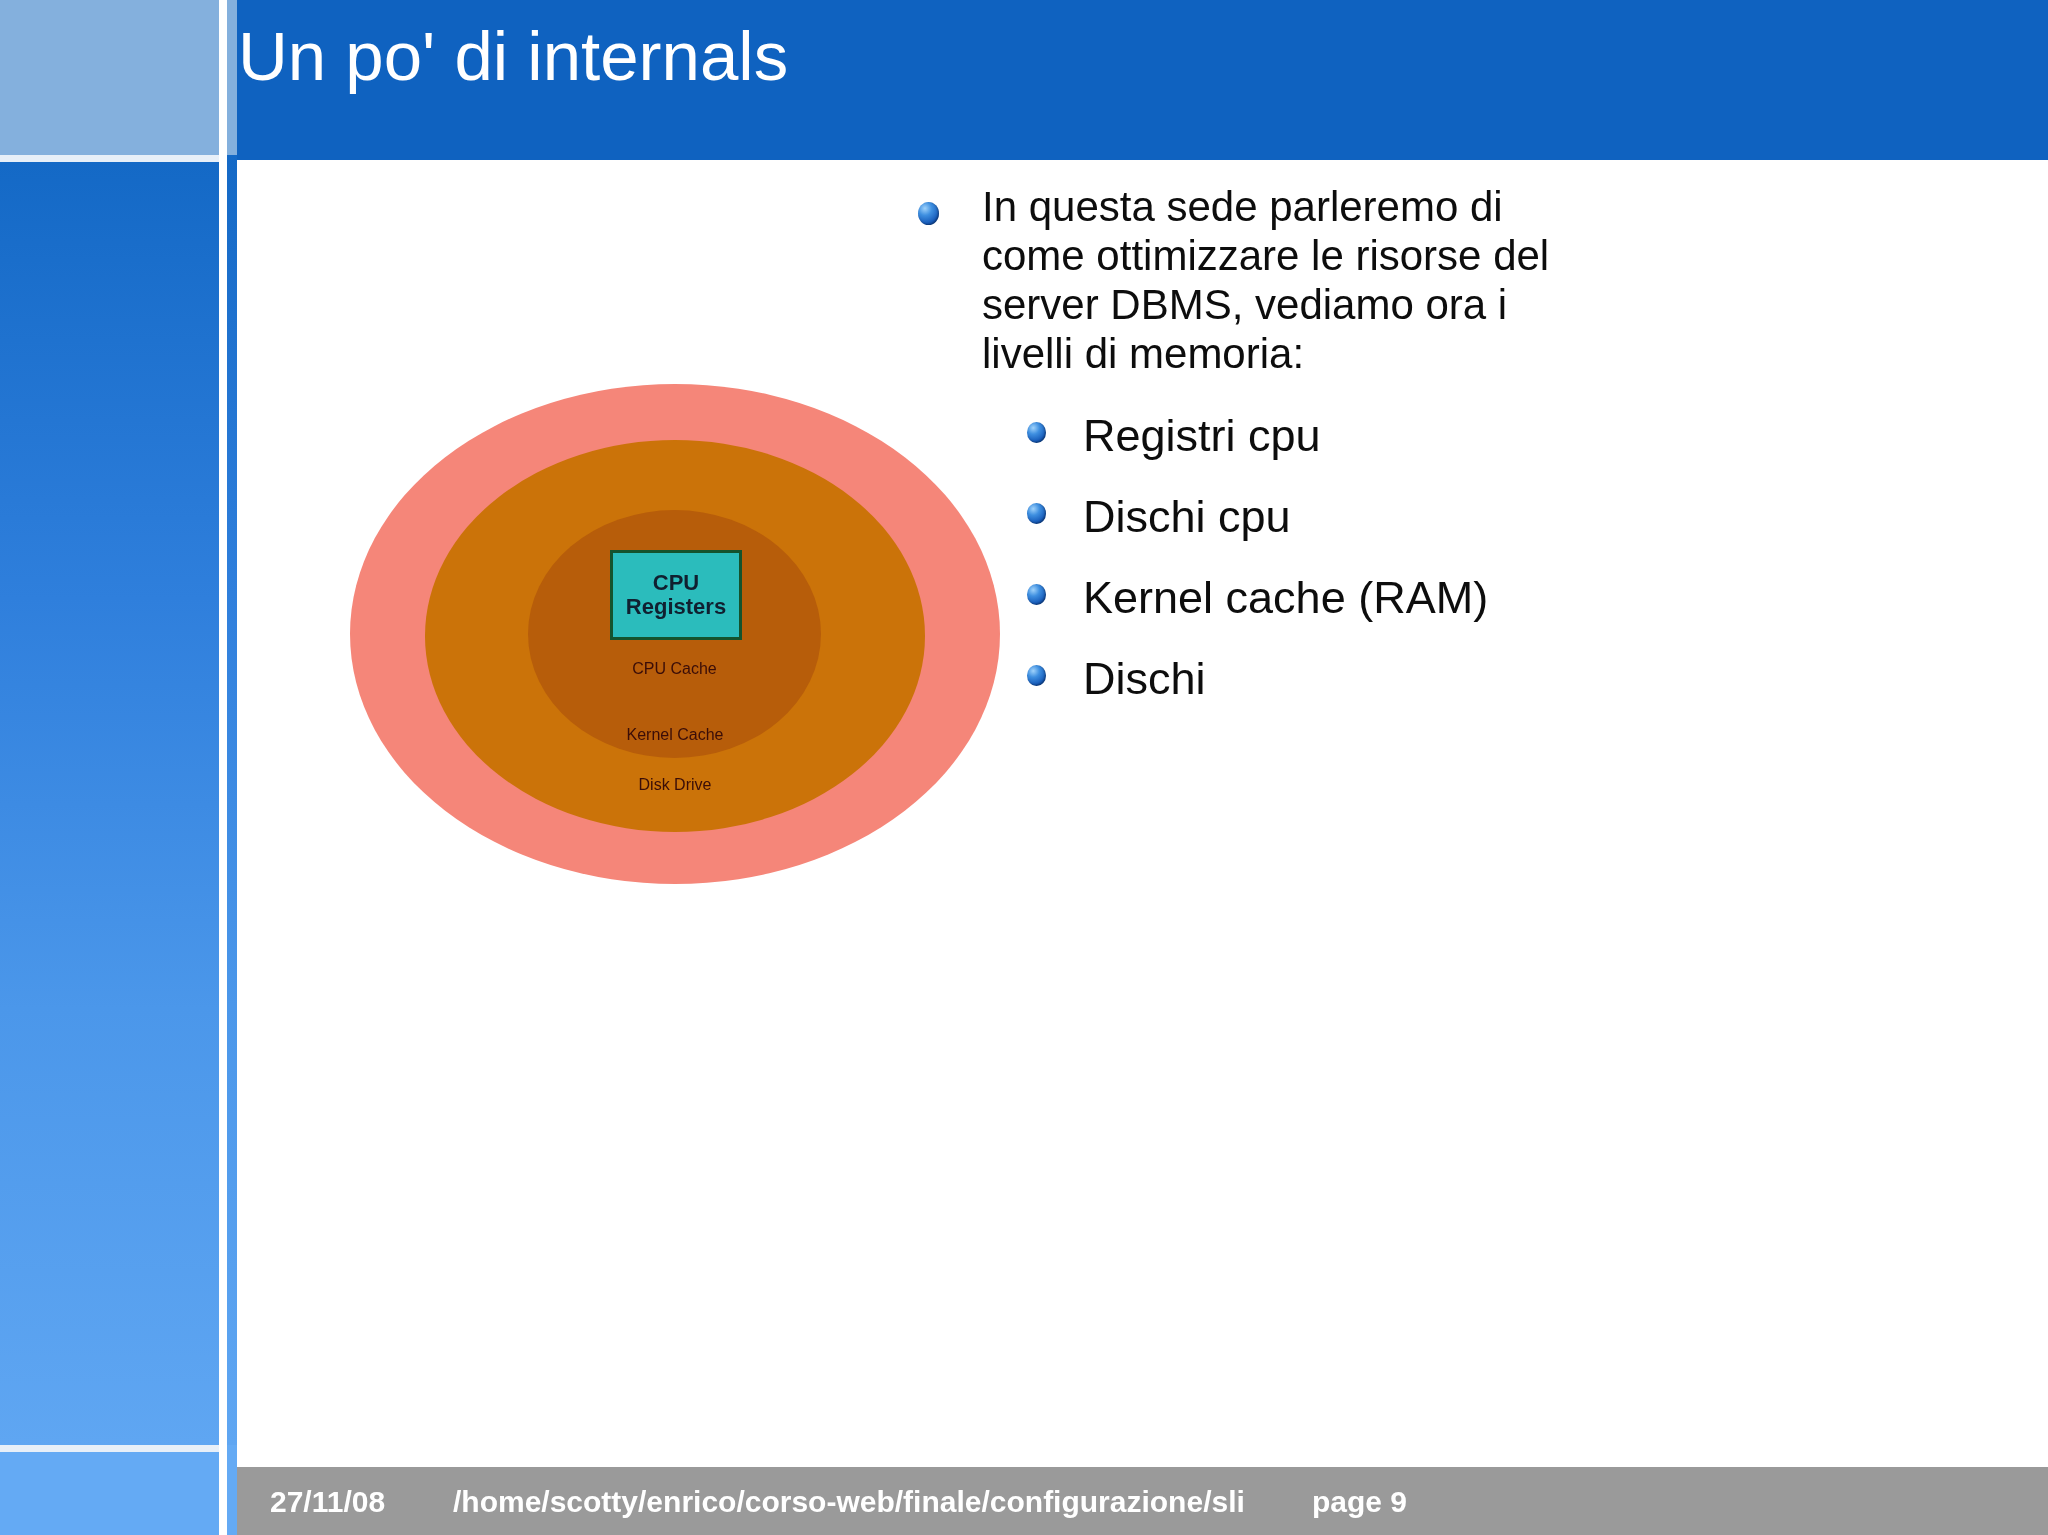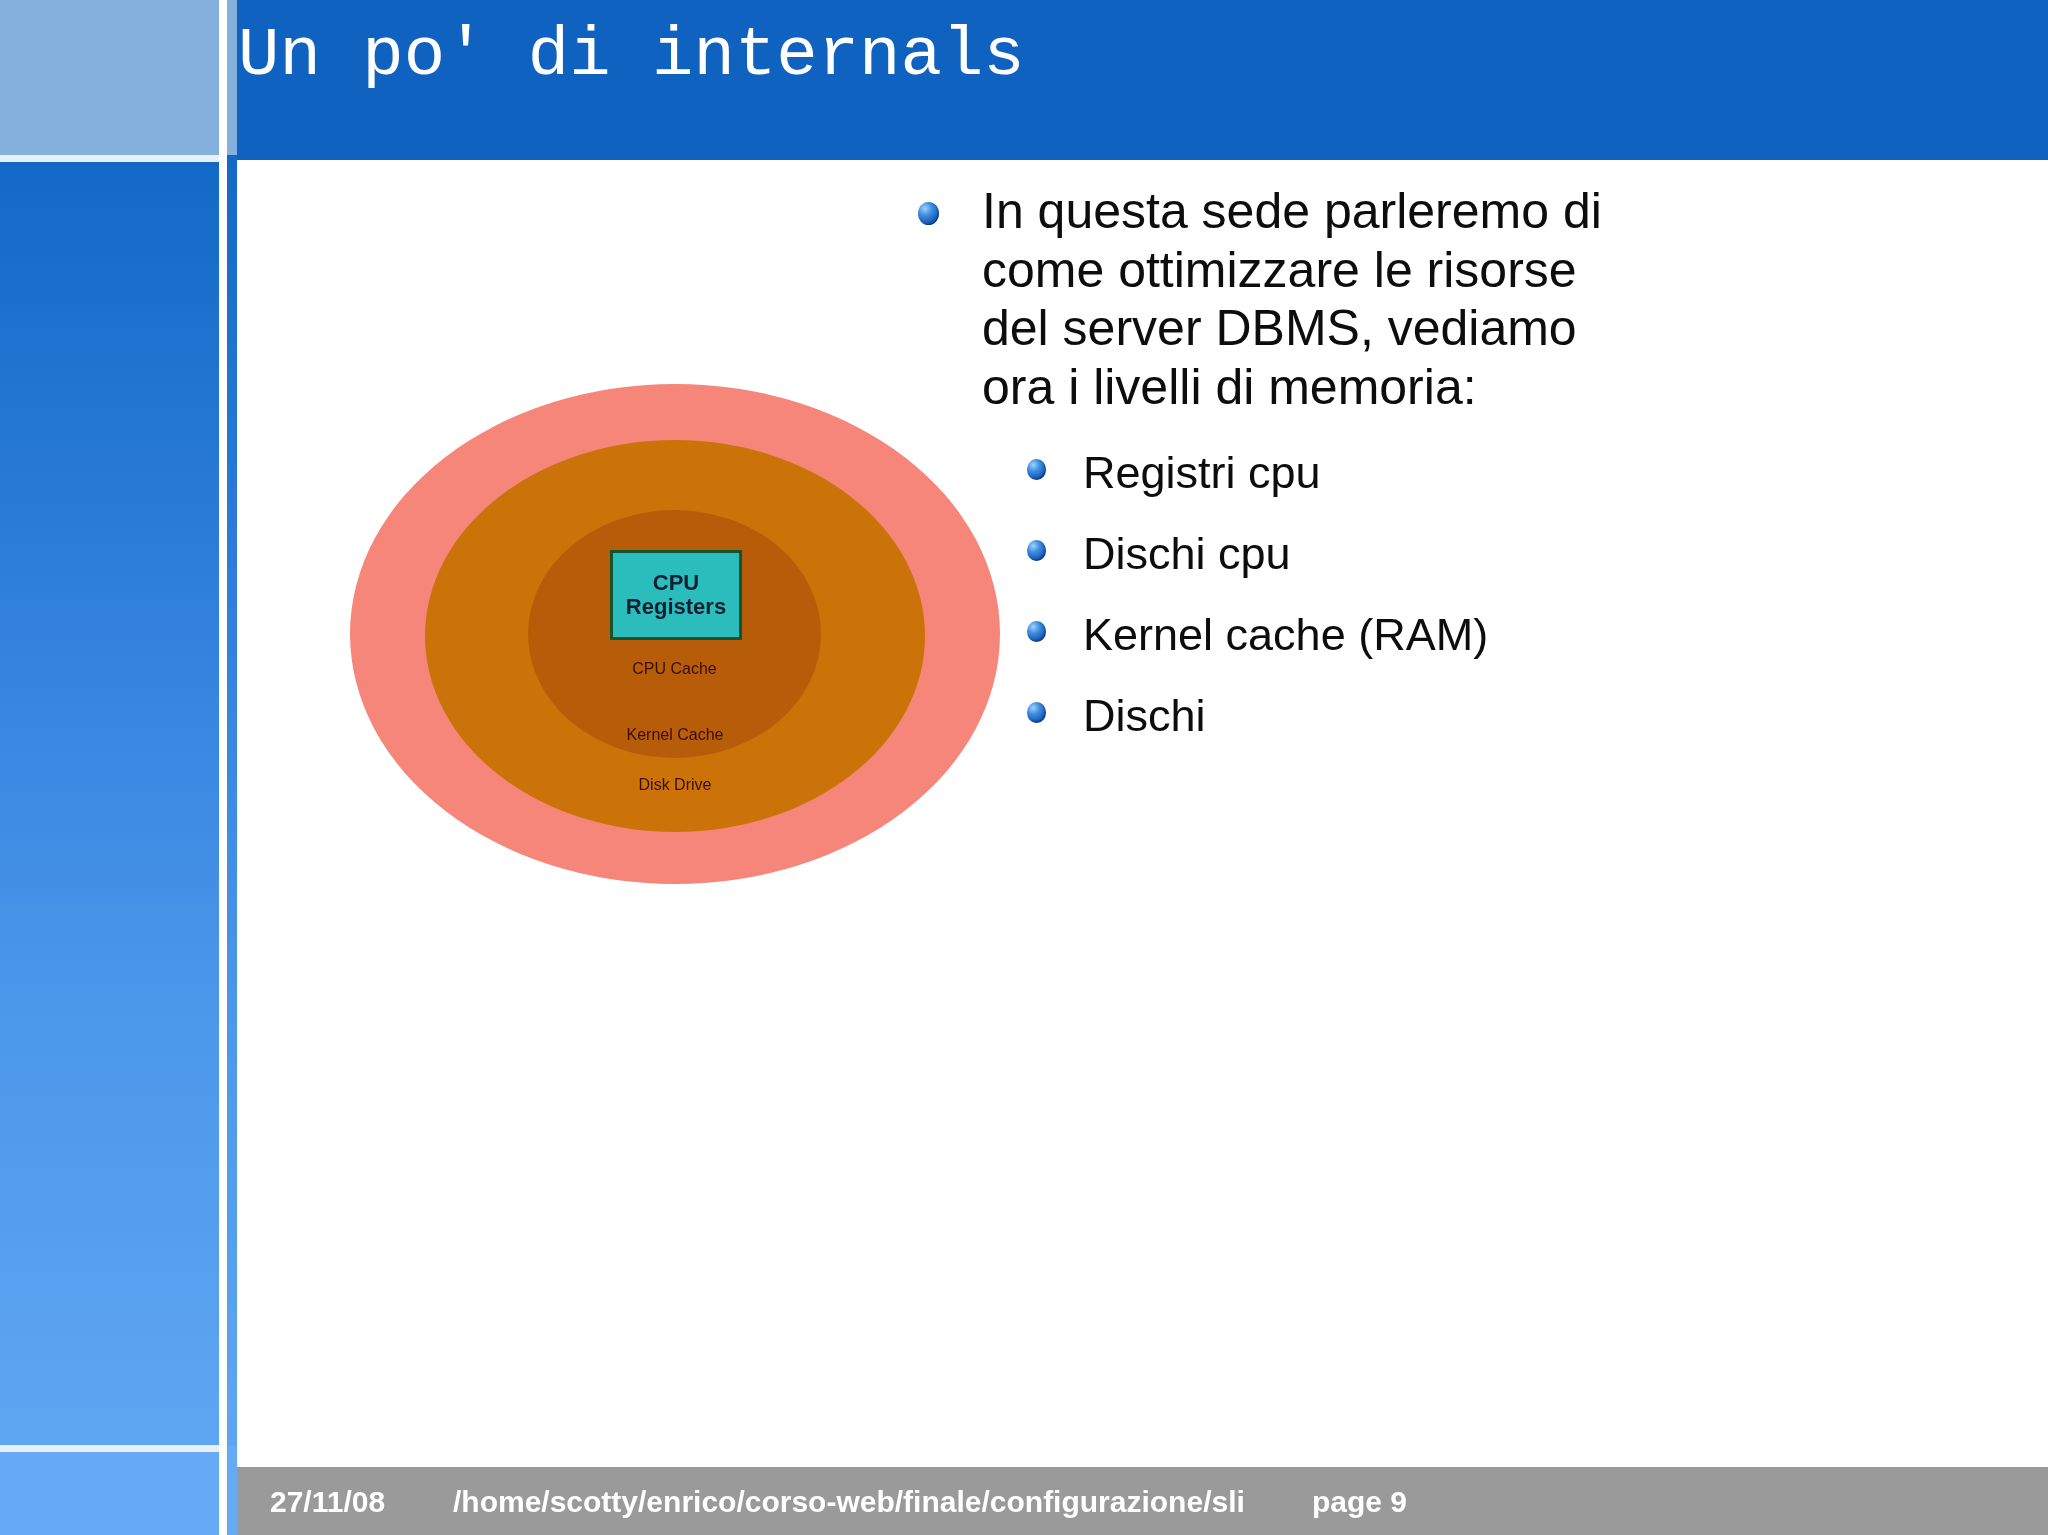--- a/index.html
+++ b/index.html
@@ -104,21 +104,20 @@
   }
 
   
   .titlebar {
     position: absolute;
     left: 237px;
     top: 0;
     width: 1811px;
     height: 160px;
     background: #0f62c0;
-    font-family: Liberation Mono, monospace;
   }
   .title-text {
     position: absolute;
     left: 1px;
     top: 22px;
     font-size: 69px;
     line-height: 1.0;
     color: #ffffff;
     letter-spacing: 0px;
     white-space: nowrap;
@@ -203,21 +202,21 @@
   
   .textblock {
     position: absolute;
     left: 660px;
     top: 22px;
     width: 1110px;
   }
   .lvl1 {
     position: relative;
     padding-left: 85px;
-    font-size: 50px;
+    font-size: 42px;
     line-height: 1.17;
     color: #0d0d0d;
     max-width: 620px;
   }
   .lvl2-list {
     margin-top: 34px;
     padding-left: 118px;
   }
   .lvl2 {
     position: relative;

